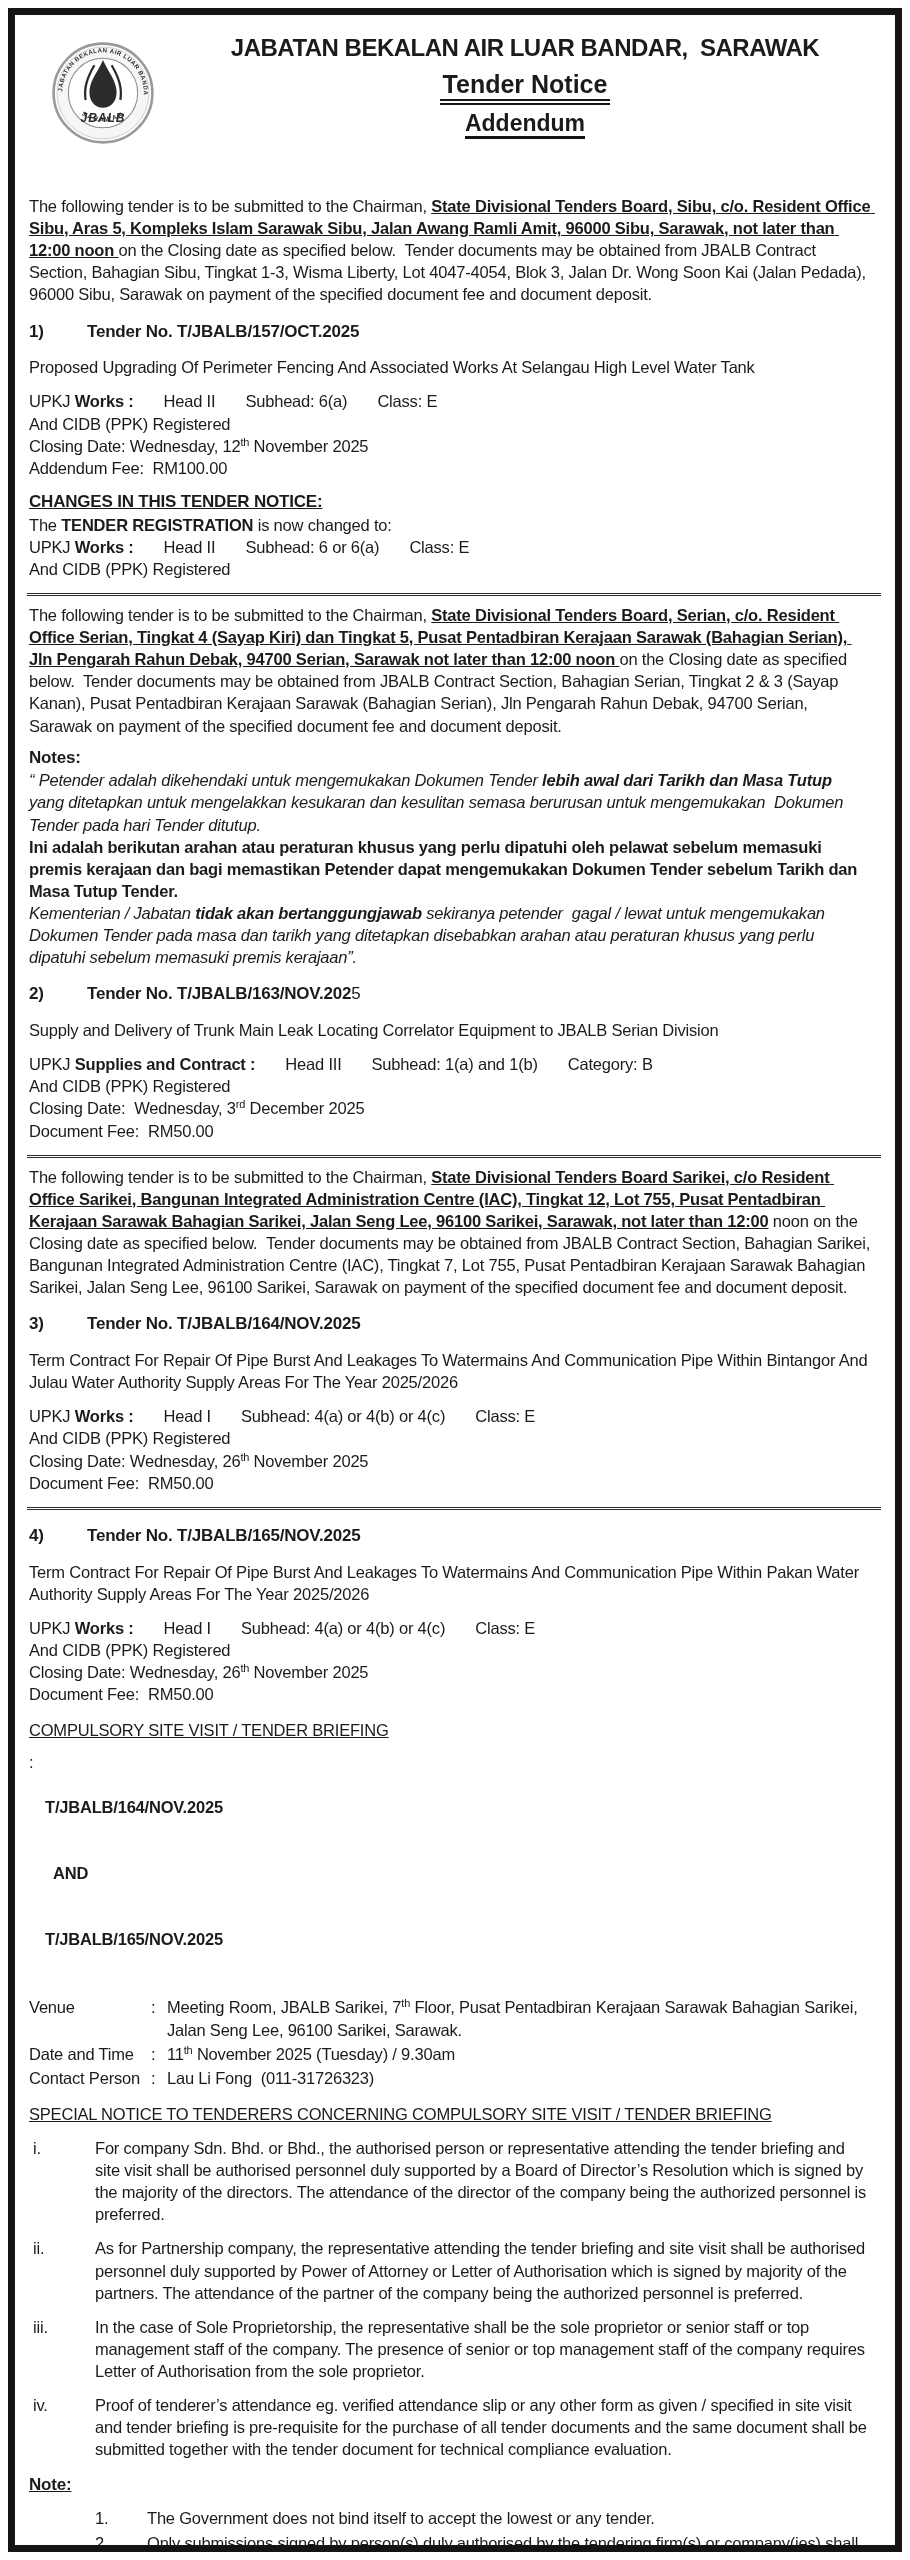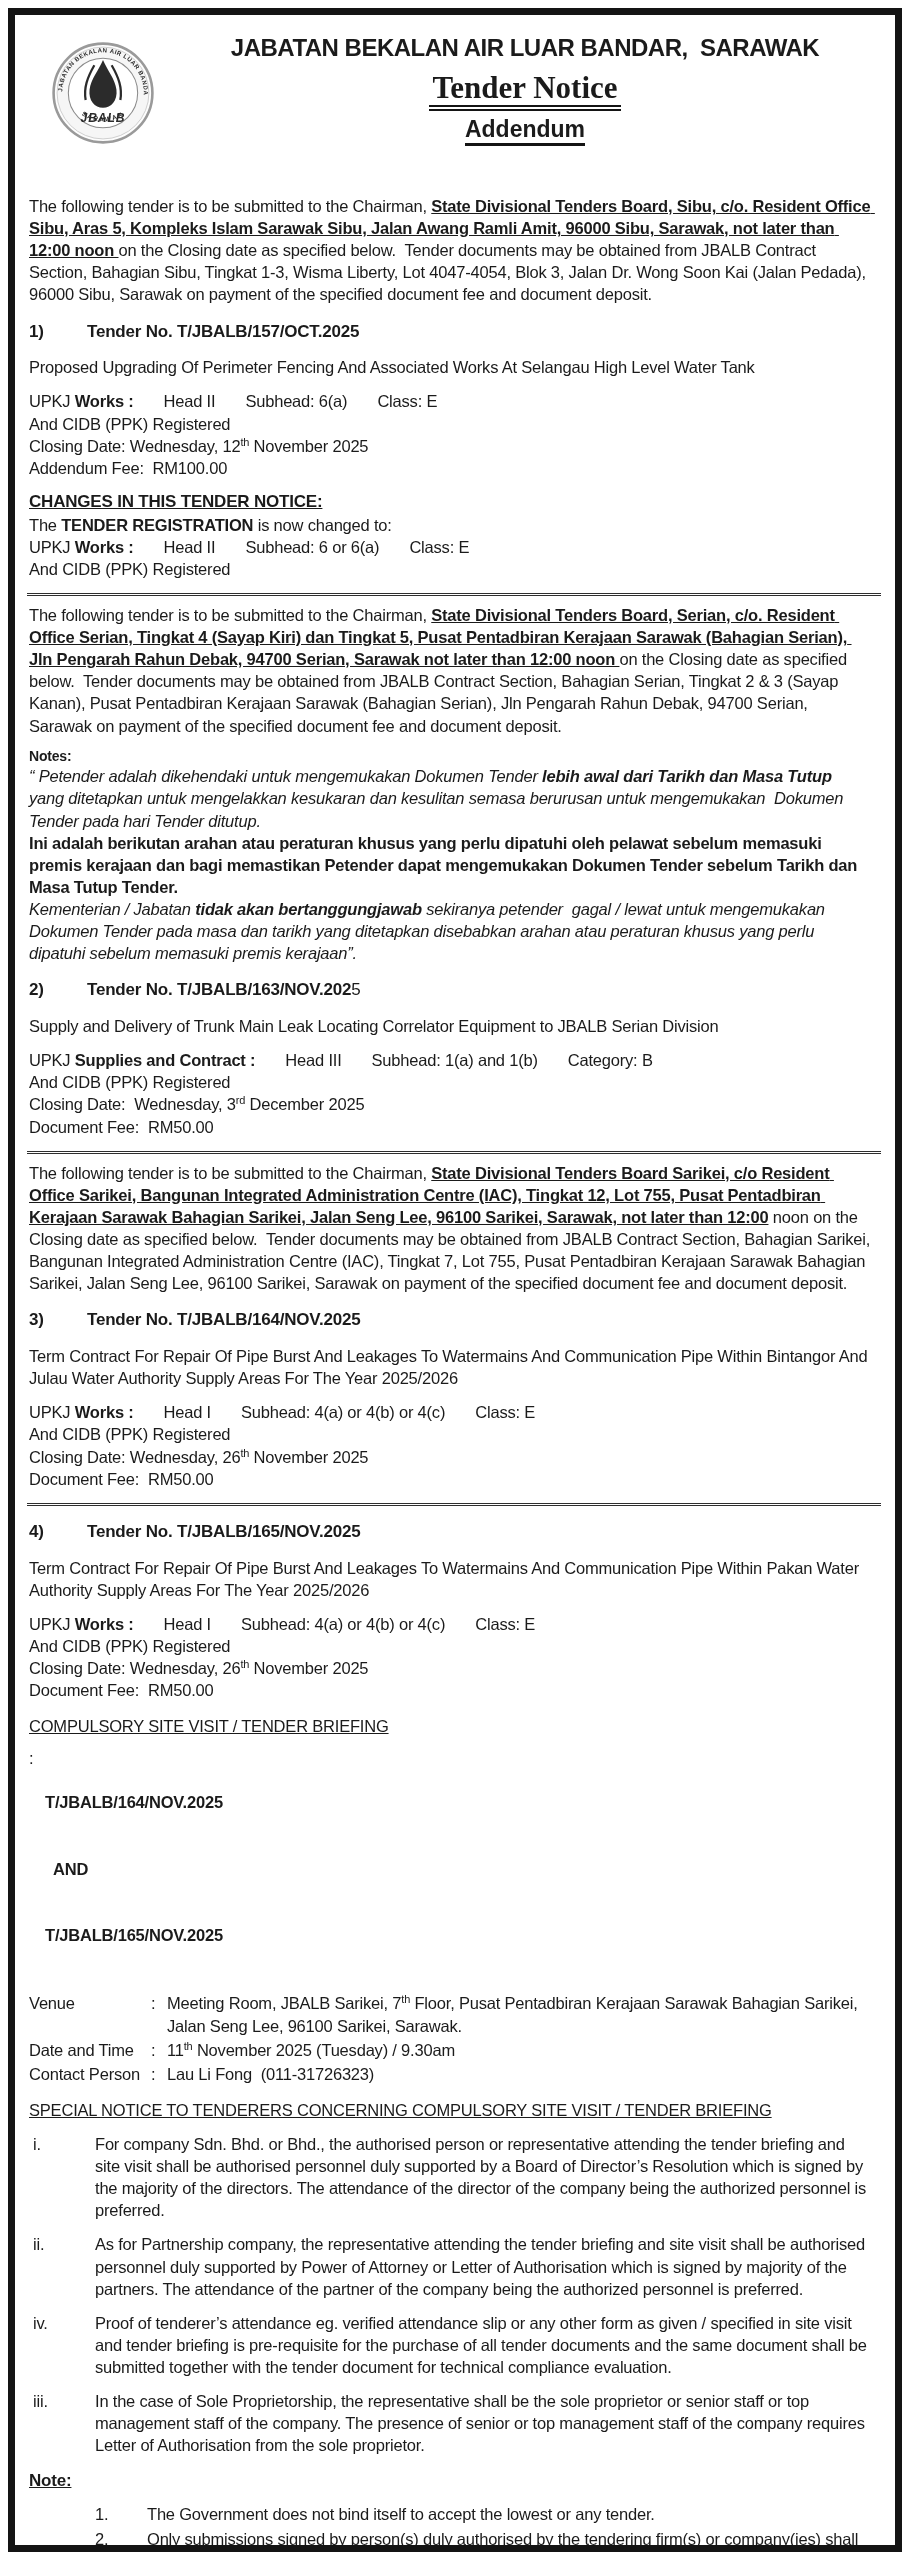--- a/index.html
+++ b/index.html
@@ -15,41 +15,41 @@
   .bodytext{font-size:16.5px;line-height:1.34;letter-spacing:-0.2px;white-space:pre-wrap;}
   .bu{font-weight:bold;text-decoration:underline;}
   b,.b{font-weight:bold;}
   sup{font-size:11px;line-height:0;}
 
   
   .doc-header{position:relative;min-height:152px;}
   .logo{position:absolute;left:22px;top:6px;}
   .head-titles{margin-left:150px;text-align:center;}
   .org-name{font-size:24px;font-weight:bold;letter-spacing:-0.5px;margin:10px 0 10px;line-height:1.1;white-space:pre-wrap;}
-  .notice-title{display:inline-block;font-size:31px;font-weight:bold;border-bottom:6px double #141414;padding:0 3px 0;line-height:1.1;font-family:Liberation Serif, serif;}
+  .notice-title{display:inline-block;font-size:25px;font-weight:bold;border-bottom:6px double #141414;padding:0 3px 0;line-height:1.1;}
   .notice-sub{display:inline-block;font-size:23px;font-weight:bold;border-bottom:3px solid #141414;line-height:1.15;margin-top:5px;}
   .title-row{line-height:1;}
 
   .intro{margin-top:8px;}
   .divider{border:none;border-top:3px double #2e2e2e;margin:13px -10px 4px -2px;height:0;}
 
   
   .tender-head{font-weight:bold;font-size:17px;margin-top:15px;display:flex;}
   .tnum{width:58px;flex-shrink:0;}
   .tdesc{margin-top:13px;}
   .upkj{margin-top:12px;}
   .gap{margin-left:30px;}
   .closing-row{display:flex;flex-direction:column;}
   .closing{width:470px;flex-shrink:0;}
 
   .changes{margin-top:12px;}
   .chg-head{font-weight:bold;text-decoration:underline;font-size:17px;}
 
   .notes-block{margin-top:10px;}
-  .notes-head{font-weight:bold;font-size:14px;}
+  .notes-head{font-weight:bold;font-size:17px;}
   .it{font-style:italic;}
   .bit{font-style:italic;font-weight:bold;margin-top:37px;}
 
   .u-head{text-decoration:underline;margin-top:14px;font-size:16.5px;letter-spacing:-0.2px;white-space:pre-wrap;}
 
   
   .sv-table{margin-top:10px;}
   .sv-row{display:flex;margin-top:2px;}
   .sv-label{width:122px;flex-shrink:0;}
   .sv-colon{width:16px;flex-shrink:0;}
@@ -194,26 +194,26 @@
   <div>
     <div class="sn-item bodytext">
       <span class="sn-marker">i.</span>
       <span class="sn-text">For company Sdn. Bhd. or Bhd., the authorised person or representative attending the tender briefing and site visit shall be authorised personnel duly supported by a Board of Director’s Resolution which is signed by the majority of the directors. The attendance of the director of the company being the authorized personnel is preferred.</span>
     </div>
     <div class="sn-item bodytext">
       <span class="sn-marker">ii.</span>
       <span class="sn-text">As for Partnership company, the representative attending the tender briefing and site visit shall be authorised personnel duly supported by Power of Attorney or Letter of Authorisation which is signed by majority of the partners. The attendance of the partner of the company being the authorized personnel is preferred.</span>
     </div>
     <div class="sn-item bodytext">
+      <span class="sn-marker">iii.</span>
+      <span class="sn-text">In the case of Sole Proprietorship, the representative shall be the sole proprietor or senior staff or top management staff of the company. The presence of senior or top management staff of the company requires Letter of Authorisation from the sole proprietor.</span>
+    </div>
+    <div class="sn-item bodytext">
       <span class="sn-marker">iv.</span>
       <span class="sn-text">Proof of tenderer’s attendance eg. verified attendance slip or any other form as given / specified in site visit and tender briefing is pre-requisite for the purchase of all tender documents and the same document shall be submitted together with the tender document for technical compliance evaluation.</span>
-    </div>
-    <div class="sn-item bodytext">
-      <span class="sn-marker">iii.</span>
-      <span class="sn-text">In the case of Sole Proprietorship, the representative shall be the sole proprietor or senior staff or top management staff of the company. The presence of senior or top management staff of the company requires Letter of Authorisation from the sole proprietor.</span>
     </div>
   </div>
 
   <div class="note-block">
     <p class="bodytext chg-head">Note:</p>
     <div style="margin-top:10px">
       <div class="note-item bodytext">
         <span class="note-marker">1.</span>
         <span class="note-text">The Government does not bind itself to accept the lowest or any tender.</span>
       </div>

